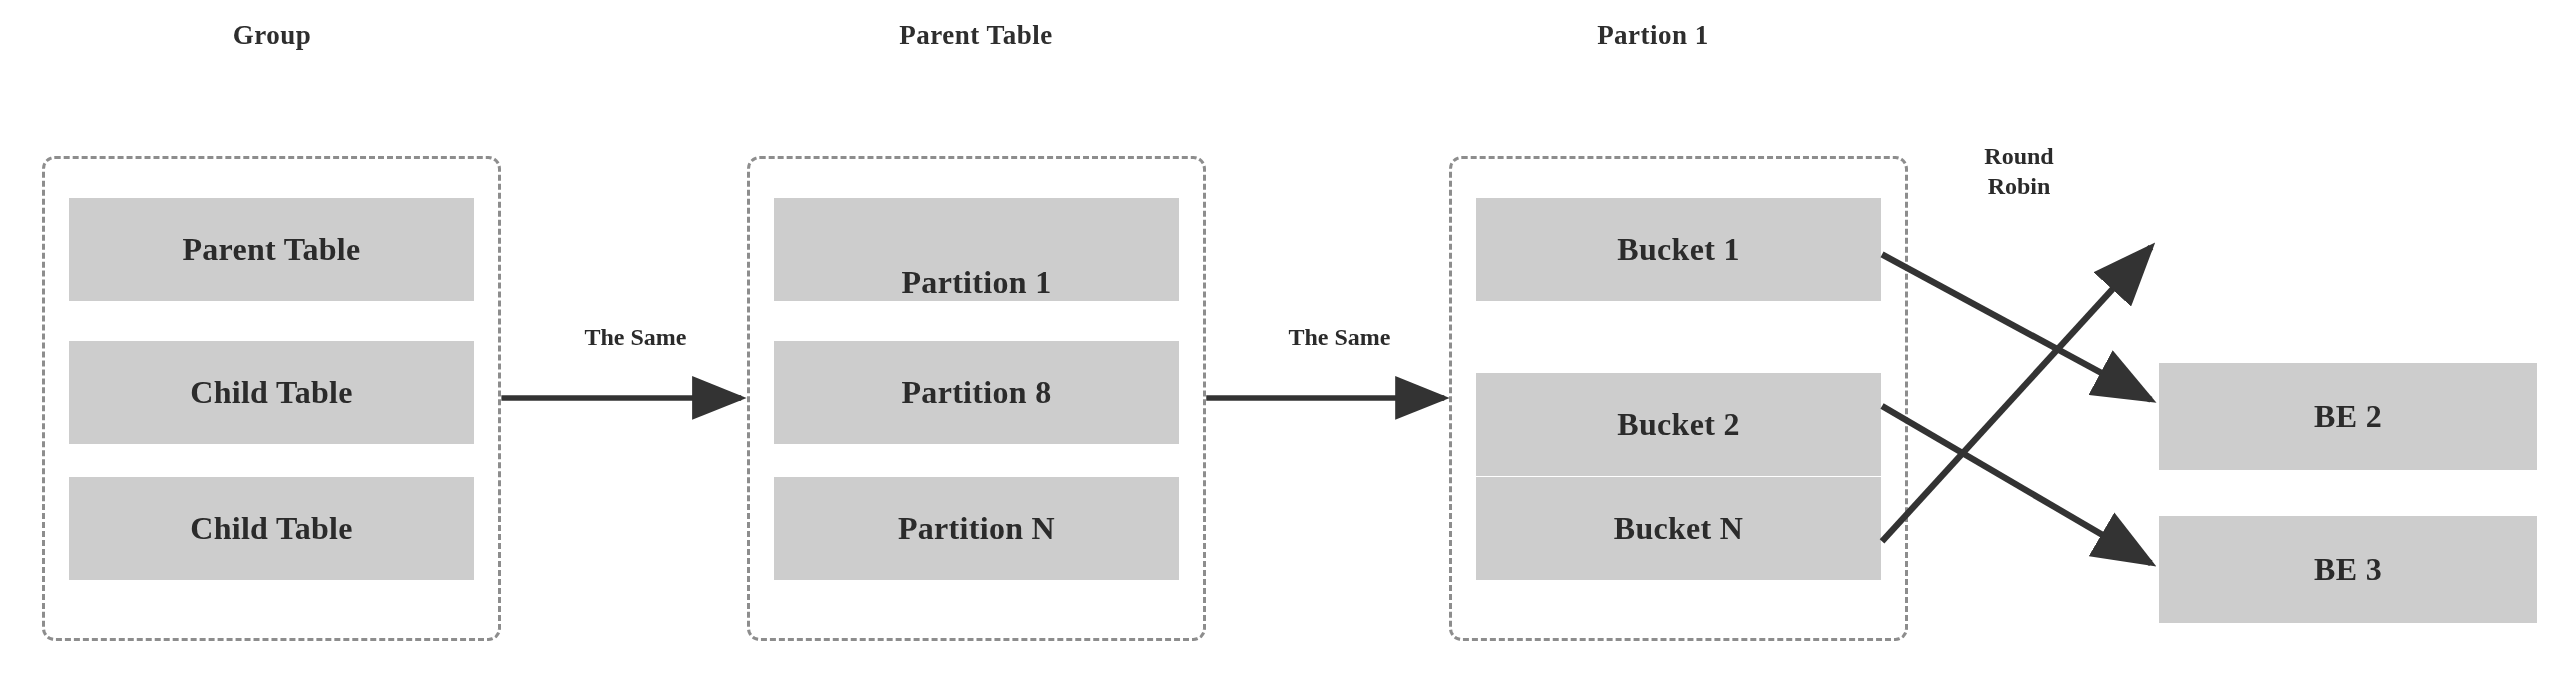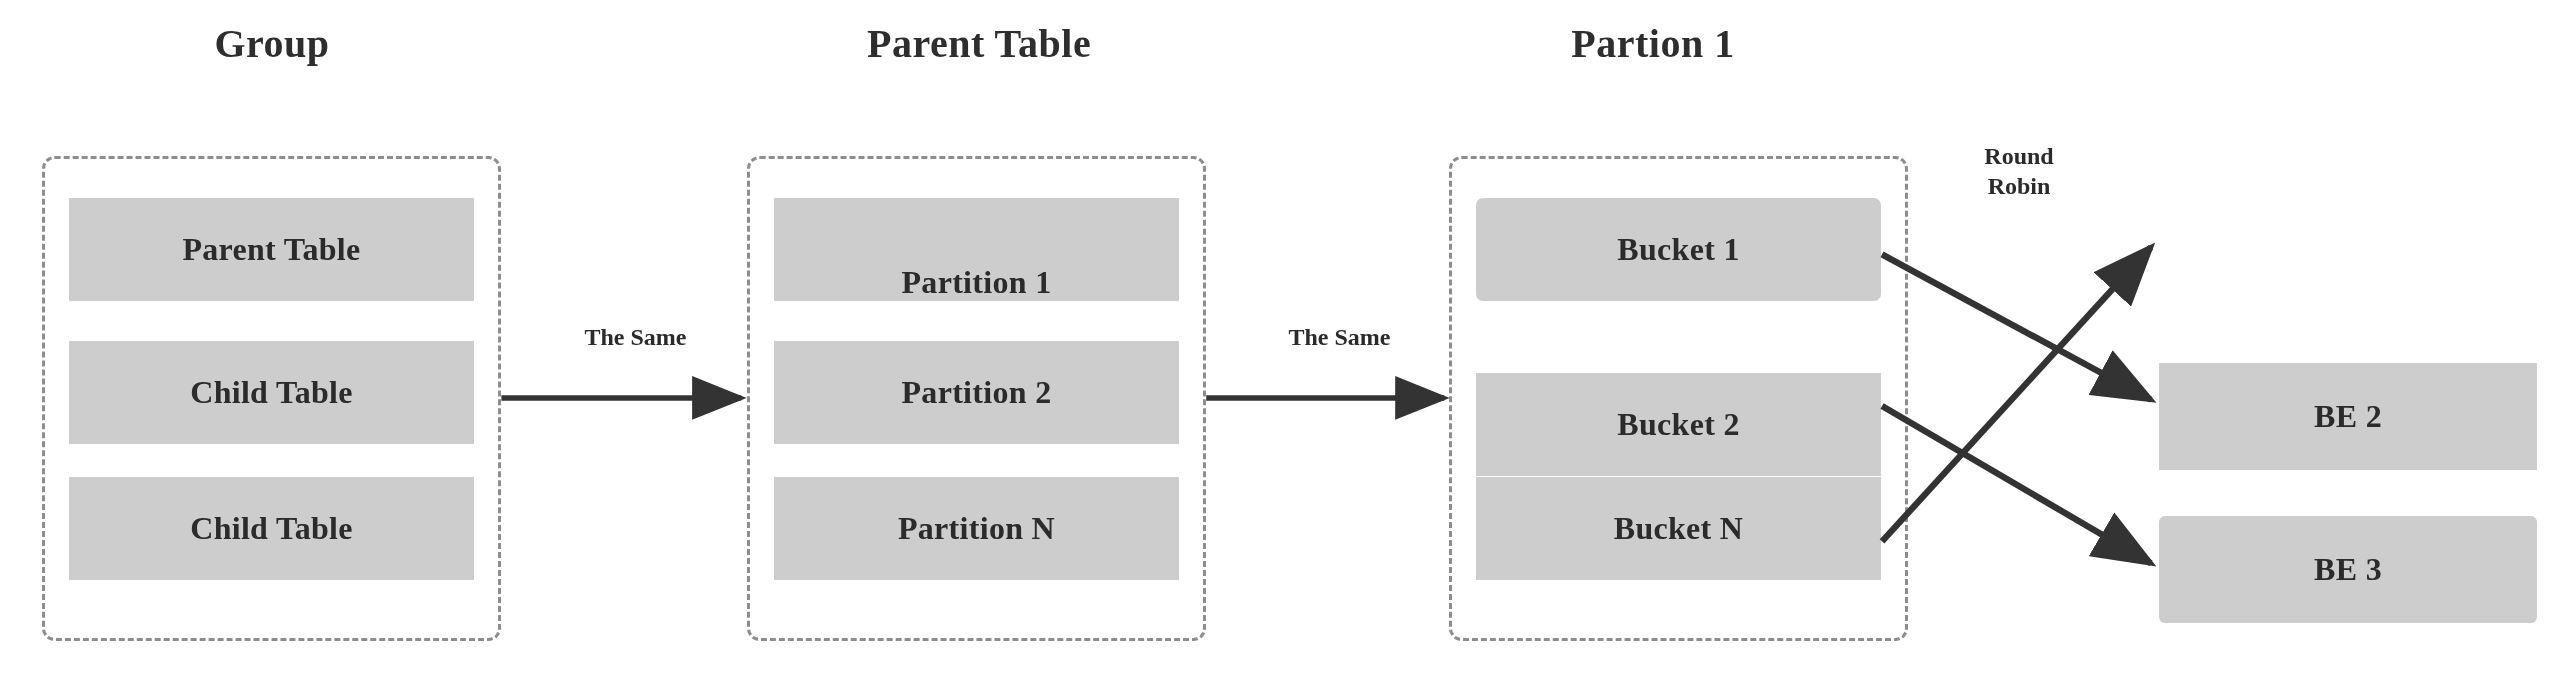--- a/index.html
+++ b/index.html
@@ -12,21 +12,21 @@
     width: 2576px;
     height: 685px;
     background: #ffffff;
     font-family: "Liberation Serif", "DejaVu Serif", serif;
     overflow: hidden;
   }
 
   
   .col-header {
     position: absolute;
-    font-size: 40px;
+    font-size: 27px;
     font-weight: bold;
     color: #2e2e2e;
     text-align: center;
     white-space: nowrap;
     letter-spacing: 0.5px;
   }
 
   
   .group-box {
     position: absolute;
@@ -102,32 +102,32 @@
 
   <div class="edge-label" style="left:522px; top:322px; width:227px;">The Same</div>
 
   <div class="group-box" style="left:747px; top:156px; width:459px; height:485px;"></div>
 
   <div class="bar" style="left:774px; top:198px; width:405px; height:103px;align-items:flex-end;">
     <span class="bar-label">Partition 1</span>
   </div>
 
   <div class="bar" style="left:774px; top:341px; width:405px; height:103px;">
-    <span class="bar-label">Partition 2</span>
+    <span class="bar-label">Partition 8</span>
   </div>
 
   <div class="bar" style="left:774px; top:477px; width:405px; height:103px;">
     <span class="bar-label">Partition N</span>
   </div>
 
   <div class="edge-label" style="left:1226px; top:322px; width:227px;">The Same</div>
 
   <div class="group-box" style="left:1449px; top:156px; width:459px; height:485px;"></div>
 
-  <div class="bar" style="left:1476px; top:198px; width:405px; height:103px;border-radius:7px;">
+  <div class="bar" style="left:1476px; top:198px; width:405px; height:103px;">
     <span class="bar-label">Bucket 1</span>
   </div>
 
   <div class="bar" style="left:1476px; top:341px; width:405px; height:103px;margin-top:32px;">
     <span class="bar-label">Bucket 2</span>
   </div>
 
   <div class="bar" style="left:1476px; top:477px; width:405px; height:103px;">
     <span class="bar-label">Bucket N</span>
   </div>
@@ -135,21 +135,21 @@
   <div class="edge-label two-line" style="left:1942px; top:141px; width:154px;">
     <div>Round</div>
     <div>Robin</div>
   </div>
 
 
   <div class="bar" style="left:2159px; top:363px; width:378px; height:107px;">
     <span class="bar-label">BE 2</span>
   </div>
 
-  <div class="bar" style="left:2159px; top:516px; width:378px; height:107px;border-radius:6px;">
+  <div class="bar" style="left:2159px; top:516px; width:378px; height:107px;">
     <span class="bar-label">BE 3</span>
   </div>
 
   <svg id="arrow-layer" viewBox="0 0 2836 754">
     <defs>
       <marker id="ah" markerWidth="10" markerHeight="8" refX="9" refY="4" orient="auto" markerUnits="strokeWidth">
         <path d="M0,0 L10,4 L0,8 z" fill="#333333"></path>
       </marker>
     </defs>
 

